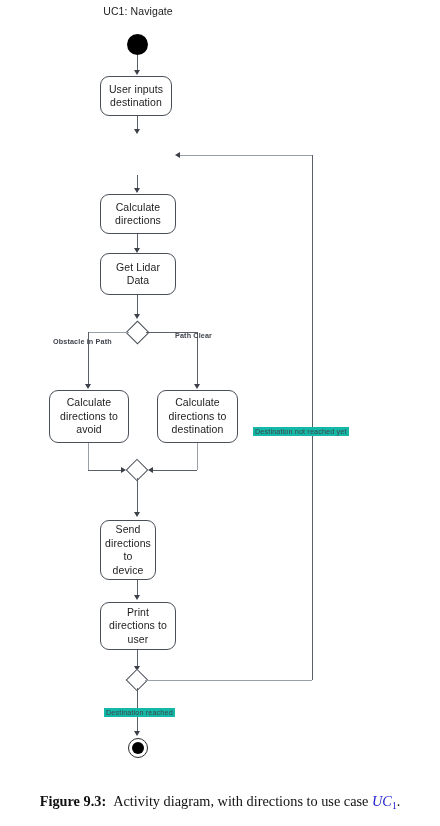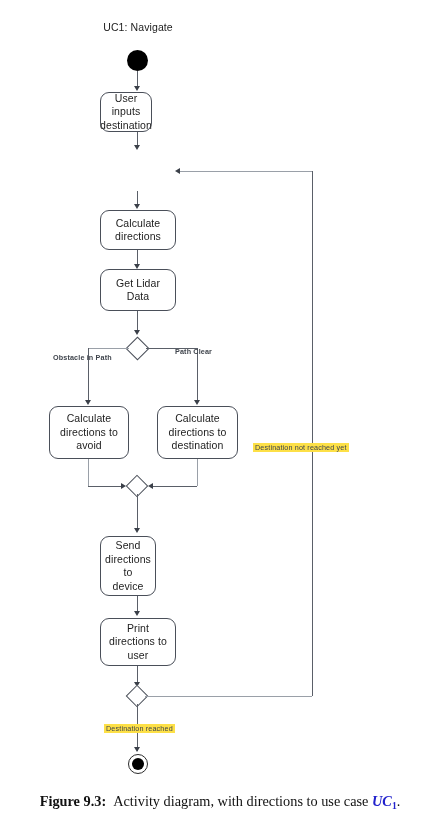--- a/index.html
+++ b/index.html
@@ -13,21 +13,21 @@
     height: 826px;
     position: relative;
     overflow: hidden;
     font-family: "Liberation Sans", sans-serif;
     -webkit-font-smoothing: antialiased;
   }
 
   #diagram-canvas {
     position: absolute;
     left: 0;
-    top: 16px;
+    top: 0;
     width: 440px;
     height: 790px;
   }
 
   
   .node-box {
     position: absolute;
     box-sizing: border-box;
     border: 1px solid #4a4f59;
     border-radius: 9px;
@@ -125,42 +125,42 @@
     color: #3f444c;
     letter-spacing: 0.15px;
     white-space: nowrap;
   }
   .flow-label {
     position: absolute;
     font-size: 7.2px;
     color: #3f444c;
     letter-spacing: 0.15px;
     white-space: nowrap;
-    background: #fde047;
+    background: #14b8a6;
     padding: 0 2px;
   }
 
   
   #figure-caption {
     position: absolute;
     left: 0;
     top: 793px;
     width: 440px;
     text-align: center;
     font-family: "Liberation Serif", serif;
     font-size: 14.3px;
     color: #111111;
     white-space: nowrap;
   }
   #figure-caption .cap-number { font-weight: bold; }
   #figure-caption .cap-gap { display: inline-block; width: 7px; }
   #figure-caption .cap-ref {
     color: #2222cc;
     font-style: italic;
-    font-weight: bold;
+    font-weight: normal;
   }
   #figure-caption .cap-ref sub {
     font-style: normal;
     font-size: 9.6px;
     vertical-align: baseline;
     position: relative;
     top: 2.5px;
   }
 </style>
 </head>
@@ -168,21 +168,21 @@
 
 <div id="diagram-canvas">
 
   <div class="diagram-title" style="left:98px; top:5px; width:80px; text-align:center;">UC1: Navigate</div>
 
   <div class="initial-node" style="left:127px; top:34px; width:21px; height:21px;"></div>
 
   <div class="line-v" style="left:137px; top:55px; height:16px;"></div>
   <div class="arrow-down" style="left:134px; top:70px;"></div>
 
-  <div class="node-box" style="left:100px; top:76px; width:52px; height:40px;">User inputs
+  <div class="node-box" style="left:100px; top:76px; width:72px; height:40px;">User inputs
 destination</div>
 
   <div class="line-v" style="left:137px; top:116px; height:14px;"></div>
   <div class="arrow-down" style="left:134px; top:129px;"></div>
 
 
   <div class="line-v" style="left:137px; top:175px; height:14px;"></div>
   <div class="arrow-down" style="left:134px; top:188px;"></div>
 
   <div class="node-box" style="left:100px; top:194px; width:76px; height:40px;">Calculate

